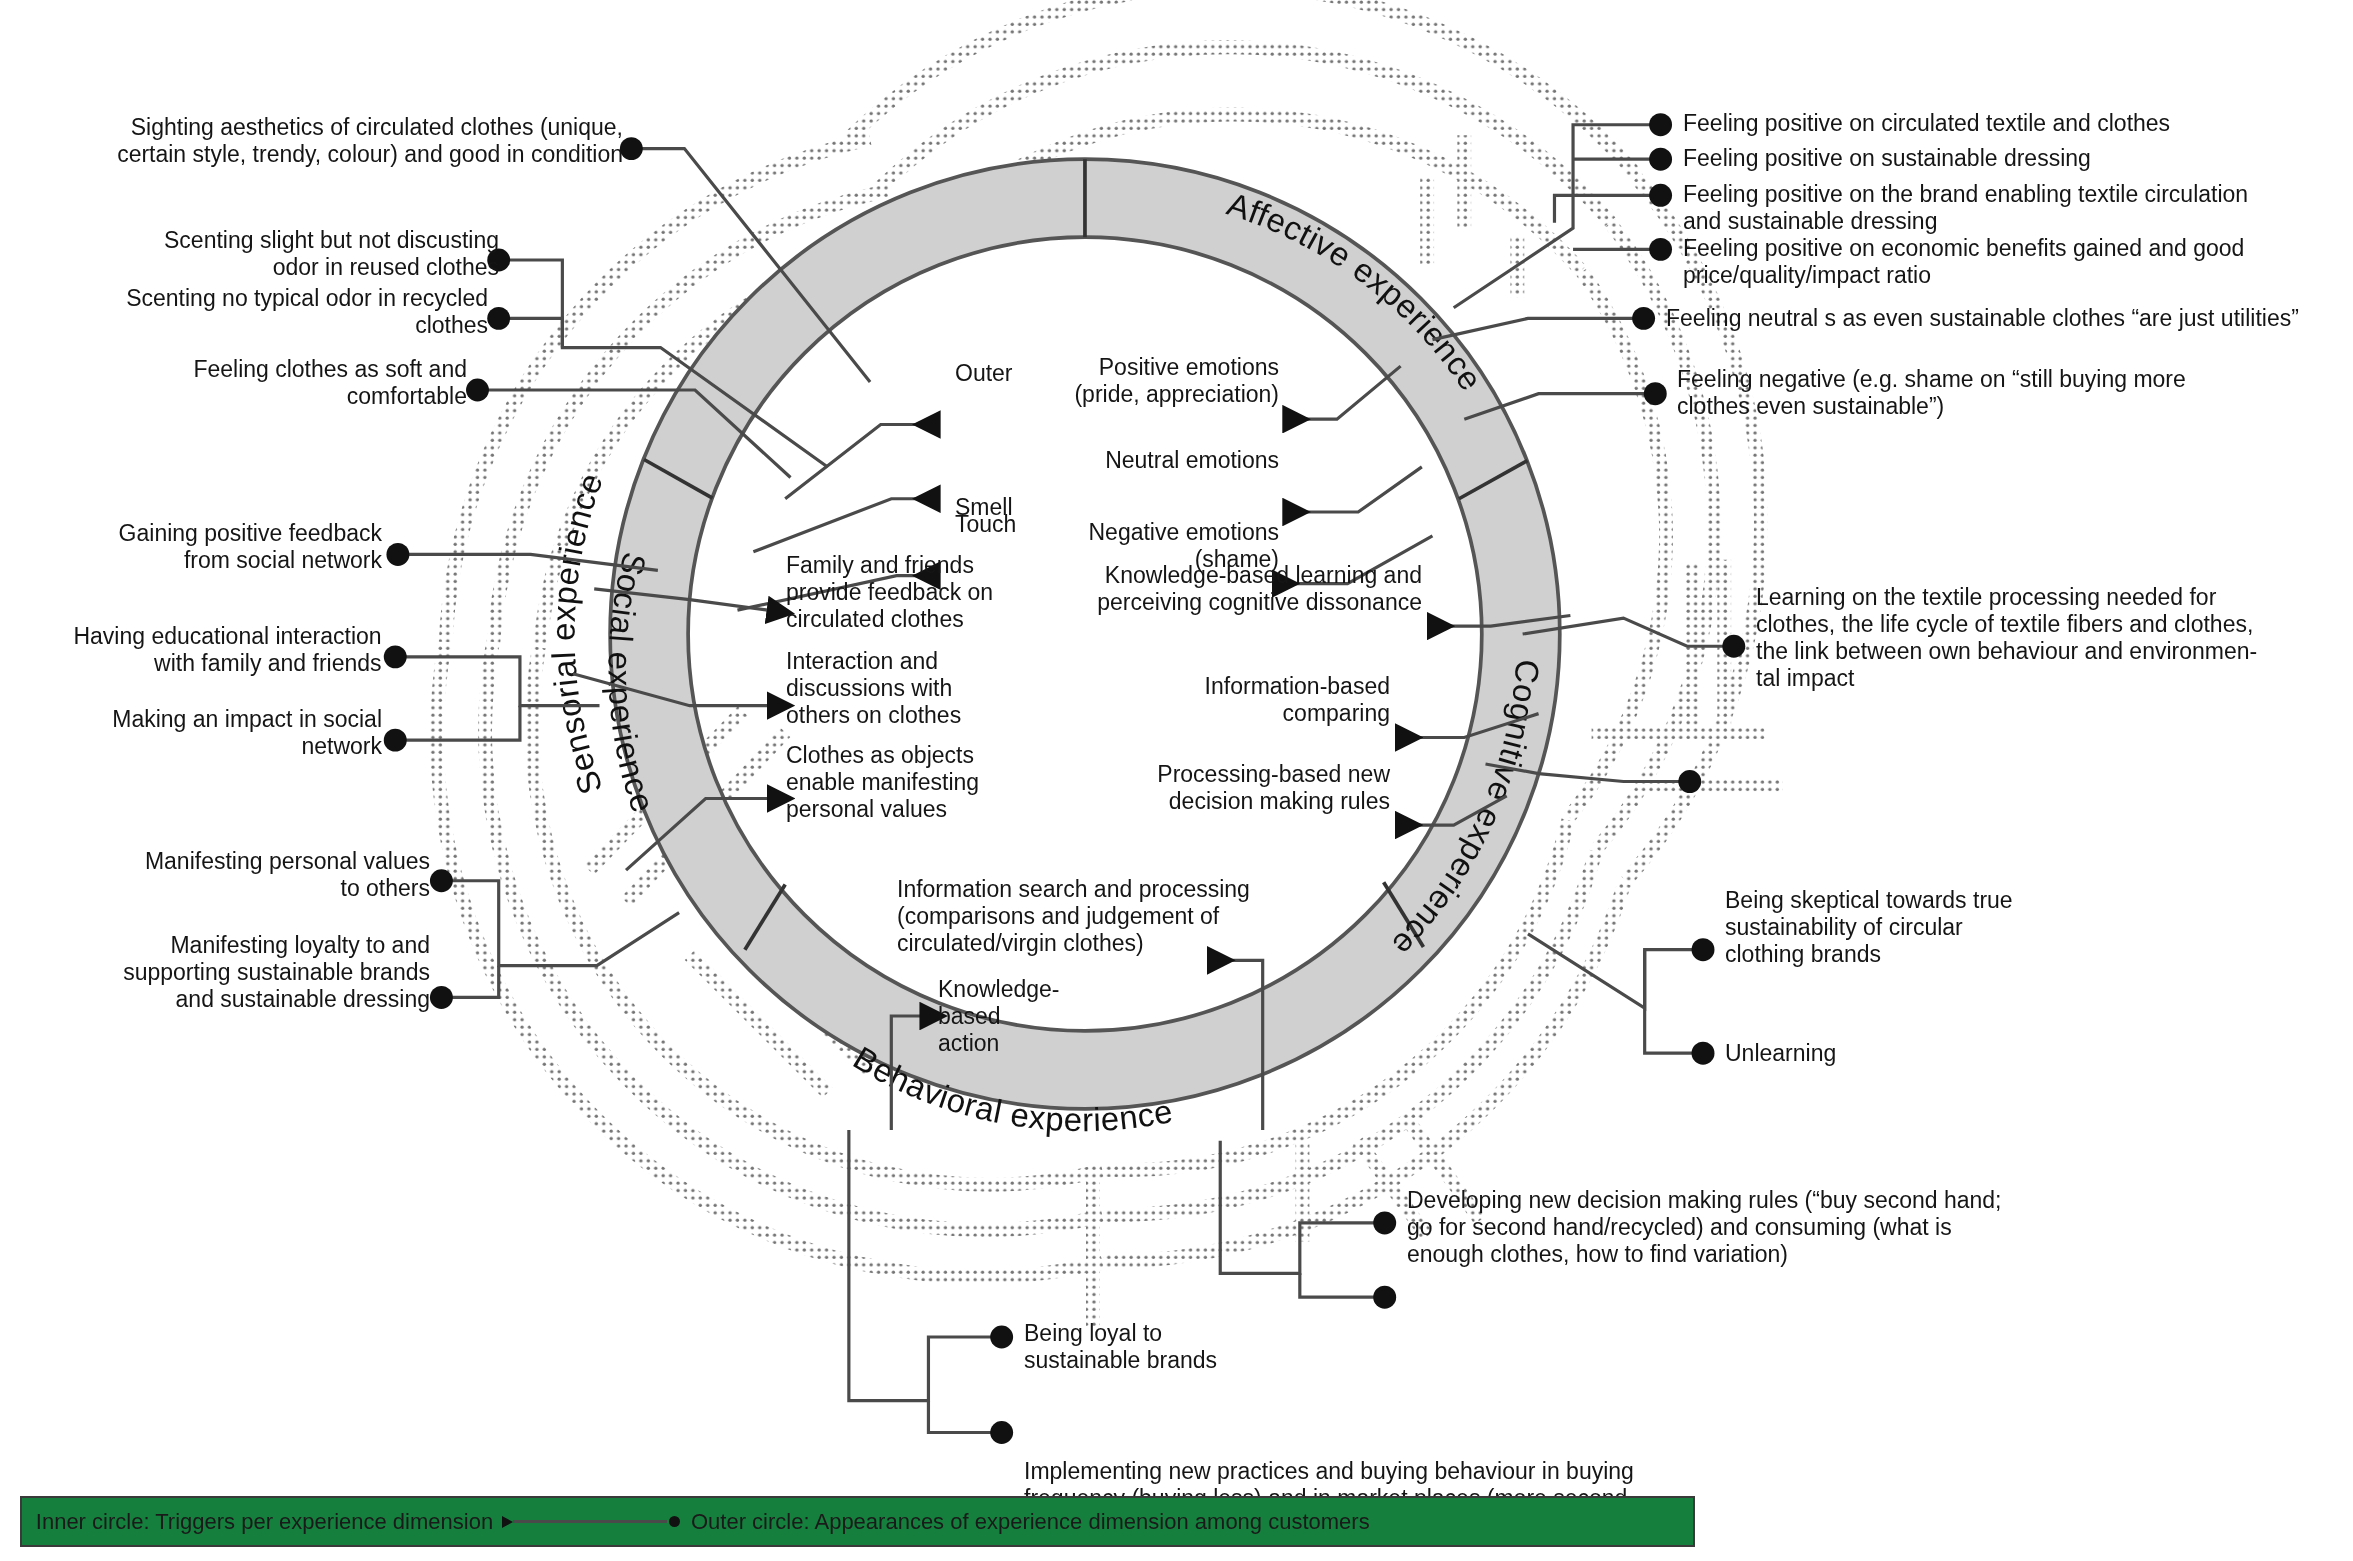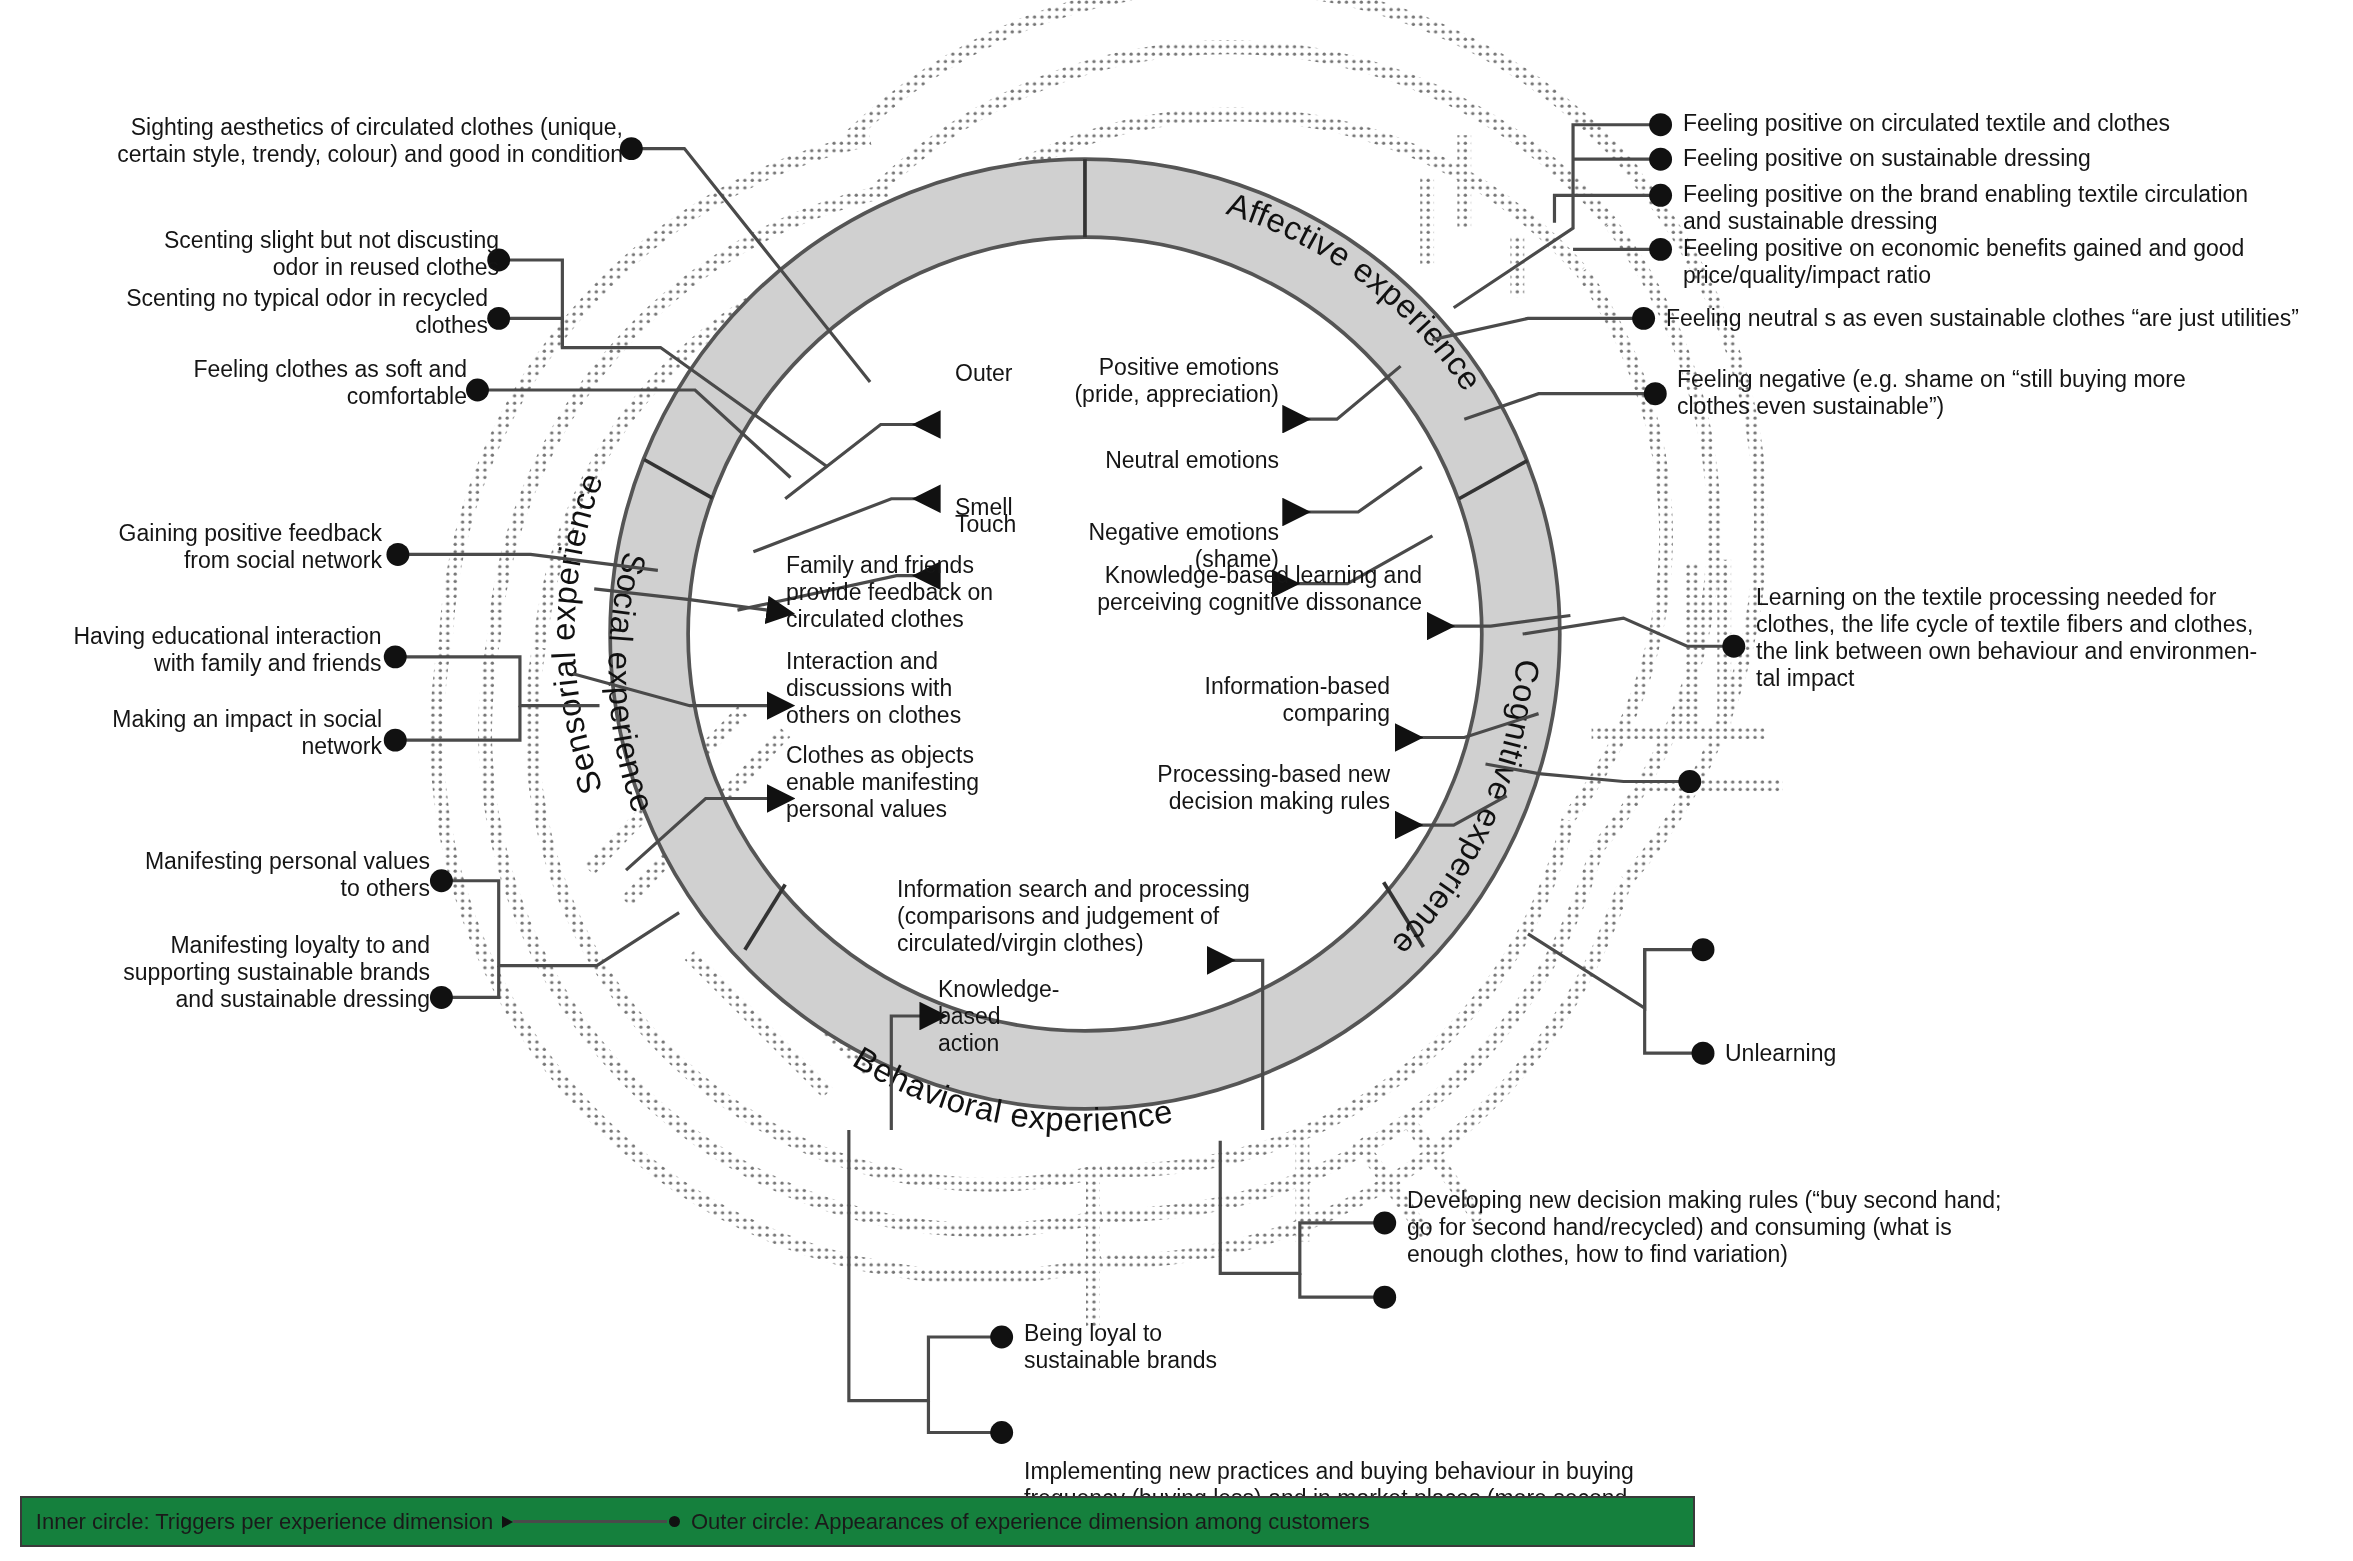--- a/index.html
+++ b/index.html
@@ -259,20 +259,23 @@
   <div class="lbl l" style="left:1683px;top:235px;width:652px;">Feeling positive on economic benefits gained and good
 price/quality/impact ratio</div>
   <div class="lbl l" style="left:1666px;top:305px;width:684px;">Feeling neutral s as even sustainable clothes “are just utilities”</div>
   <div class="lbl l" style="left:1677px;top:366px;width:658px;">Feeling negative (e.g. shame on “still buying more
 clothes even sustainable”)</div>
 
   <div class="lbl l" style="left:1756px;top:584px;width:589px;">Learning on the textile processing needed for
 clothes, the life cycle of textile fibers and clothes,
 the link between own behaviour and environmen-
 tal impact</div>
+  <div class="lbl l" style="left:1725px;top:887px;width:371px;">Being skeptical towards true
+sustainability of circular
+clothing brands</div>
   <div class="lbl l" style="left:1725px;top:1040px;width:265px;">Unlearning</div>
 
   <div class="lbl l" style="left:1407px;top:1187px;width:711px;">Developing new decision making rules (“buy second hand;
 go for second hand/recycled) and consuming (what is
 enough clothes, how to find variation)</div>
   <div class="lbl l" style="left:1024px;top:1320px;width:276px;">Being loyal to
 sustainable brands</div>
   <div class="lbl l" style="left:1024px;top:1458px;width:700px;">Implementing new practices and buying behaviour in buying
 frequency (buying less) and in market places (more second
 hand)</div>

